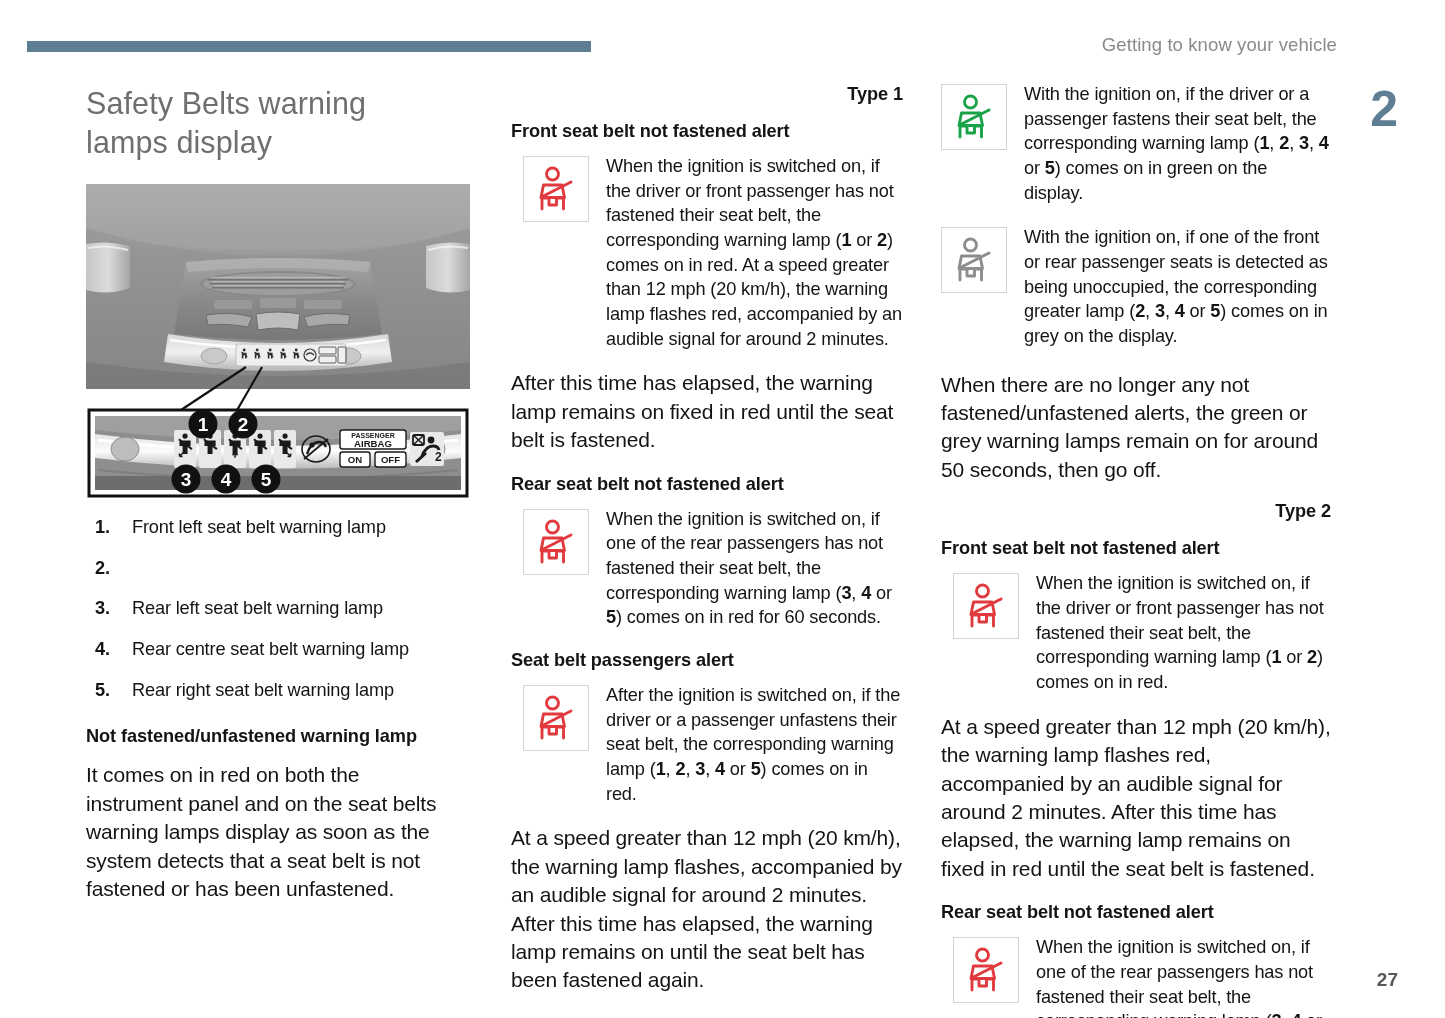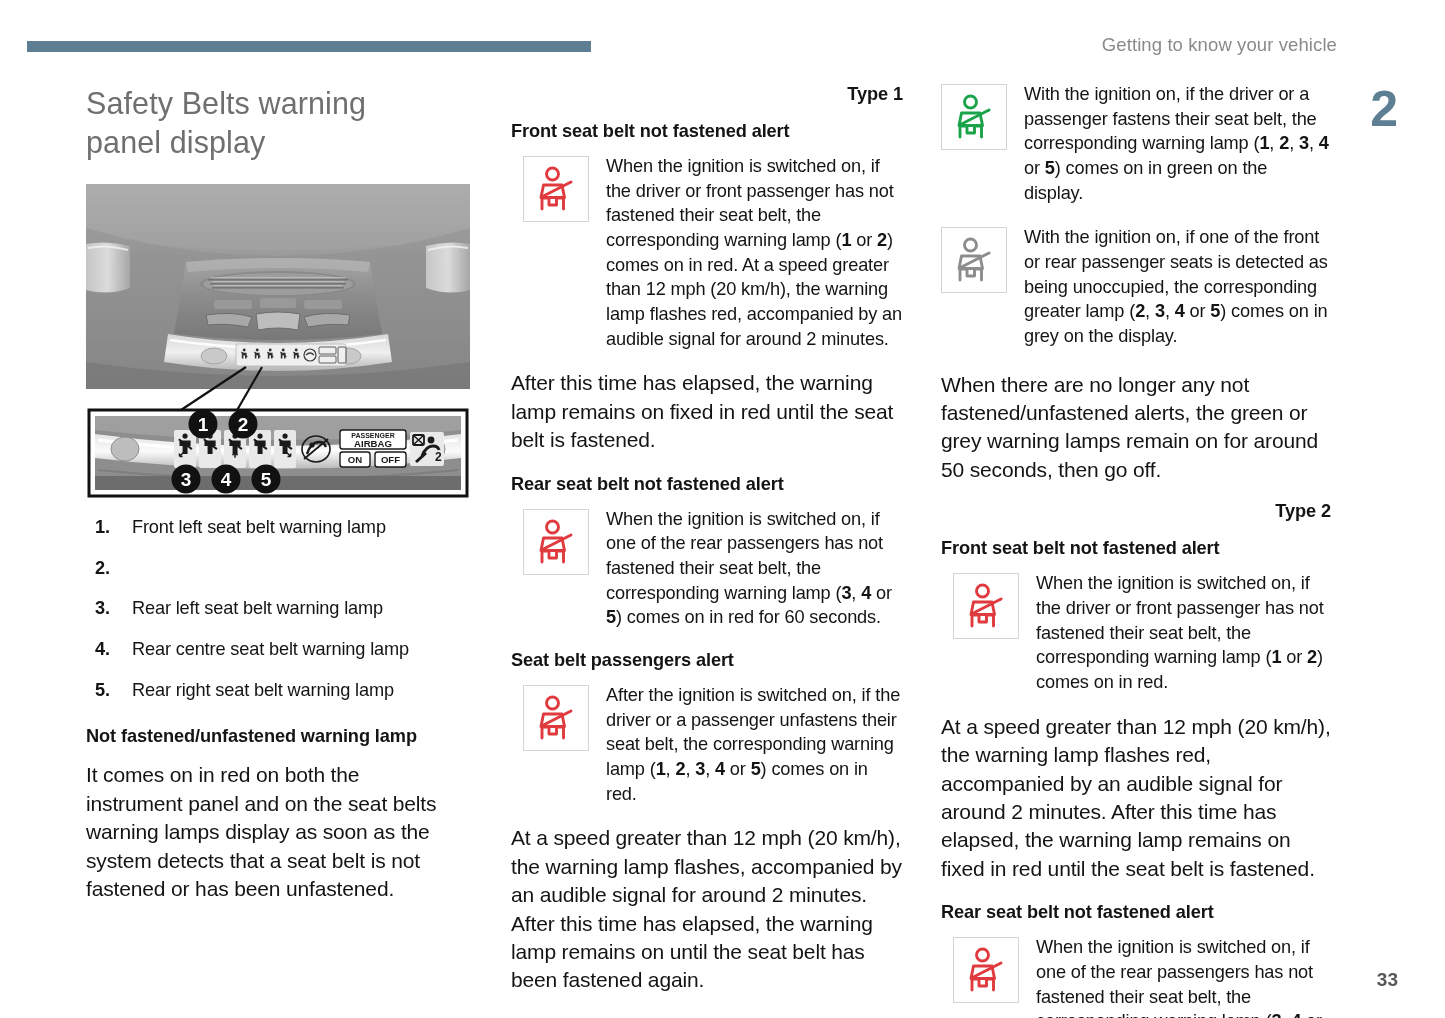--- a/index.html
+++ b/index.html
@@ -148,25 +148,25 @@
     position: relative;
   }
   .figure svg { display: block; }
 </style>
 </head>
 <body>
 
 <div class="header-rule"></div>
 <div class="header-chapter-title">Getting to know your vehicle</div>
 <div class="chapter-number">2</div>
-<div class="page-number">33</div>
+<div class="page-number">27</div>
 
 <div class="col col-left">
 
-  <h1 class="page-title">Safety Belts warning panel display</h1>
+  <h1 class="page-title">Safety Belts warning lamps display</h1>
 
   <div class="figure">
     <svg width="384" height="315" viewBox="0 0 384 315" xmlns="http://www.w3.org/2000/svg">
       <defs>
         <linearGradient id="roofG" x1="0" y1="0" x2="0" y2="1">
           <stop offset="0" stop-color="#b8b8b8"></stop>
           <stop offset="0.35" stop-color="#9a9a9a"></stop>
           <stop offset="1" stop-color="#7f7f7f"></stop>
         </linearGradient>
         <linearGradient id="consoleG" x1="0" y1="0" x2="0" y2="1">

